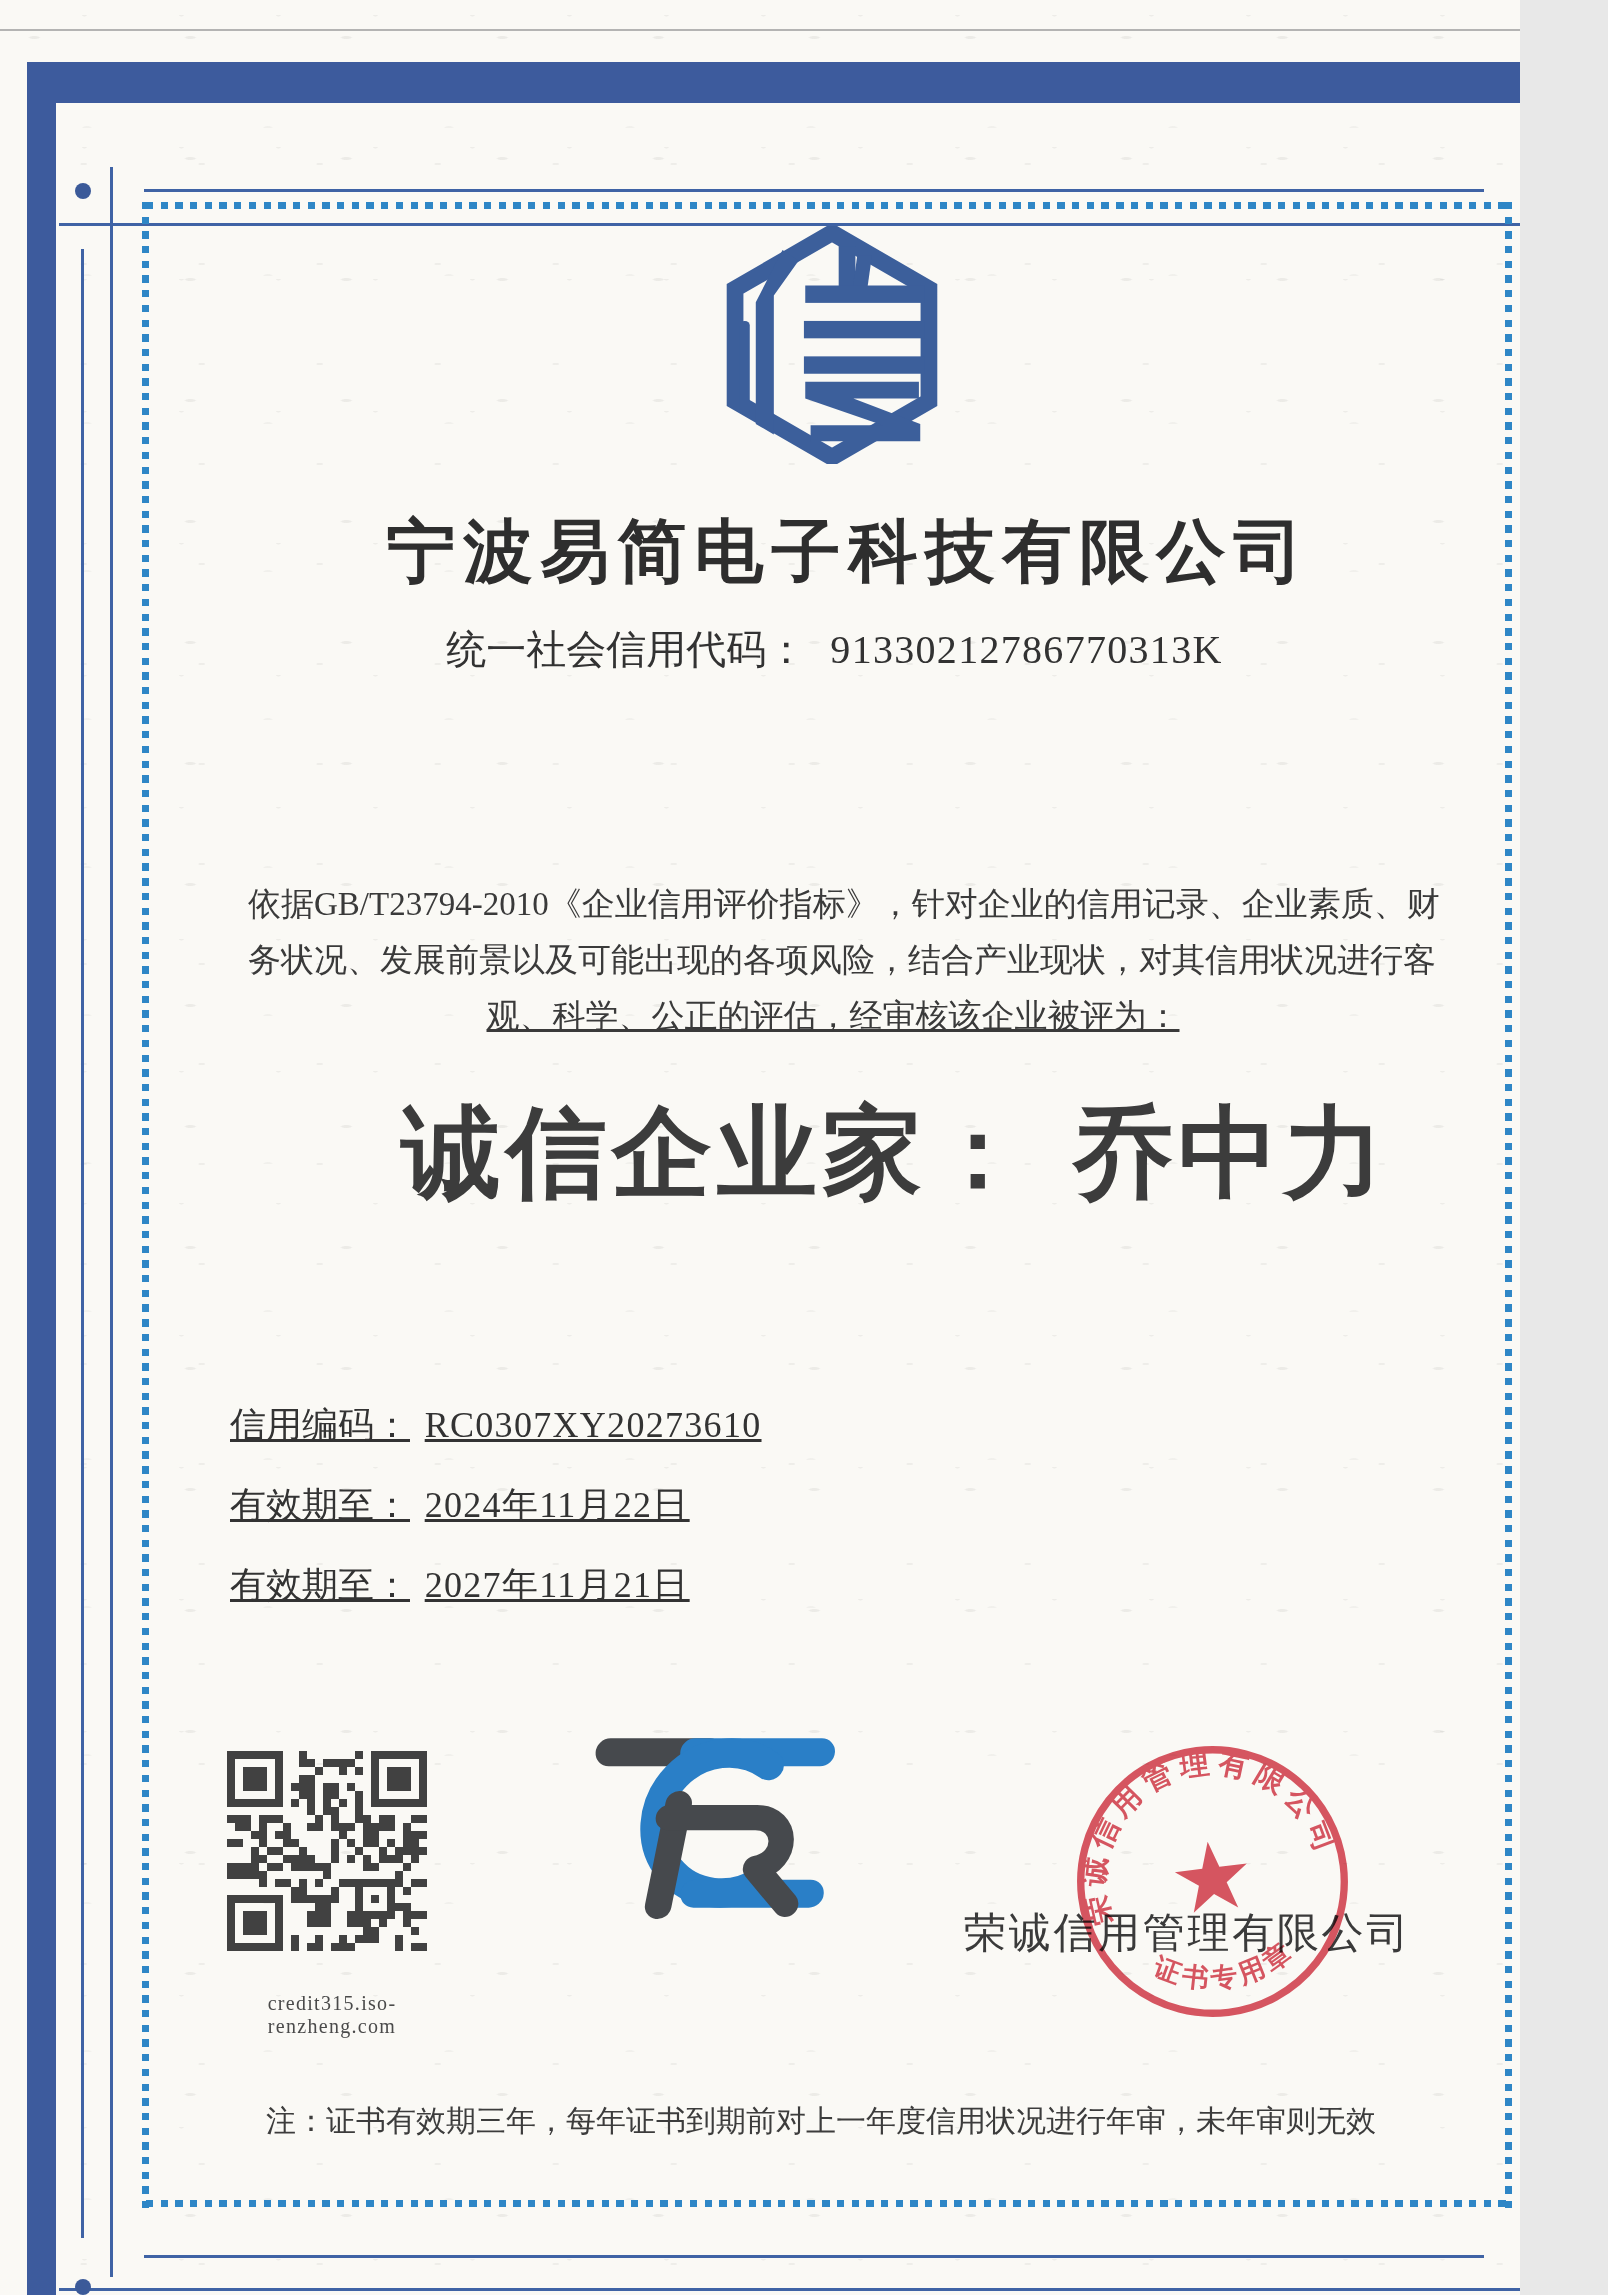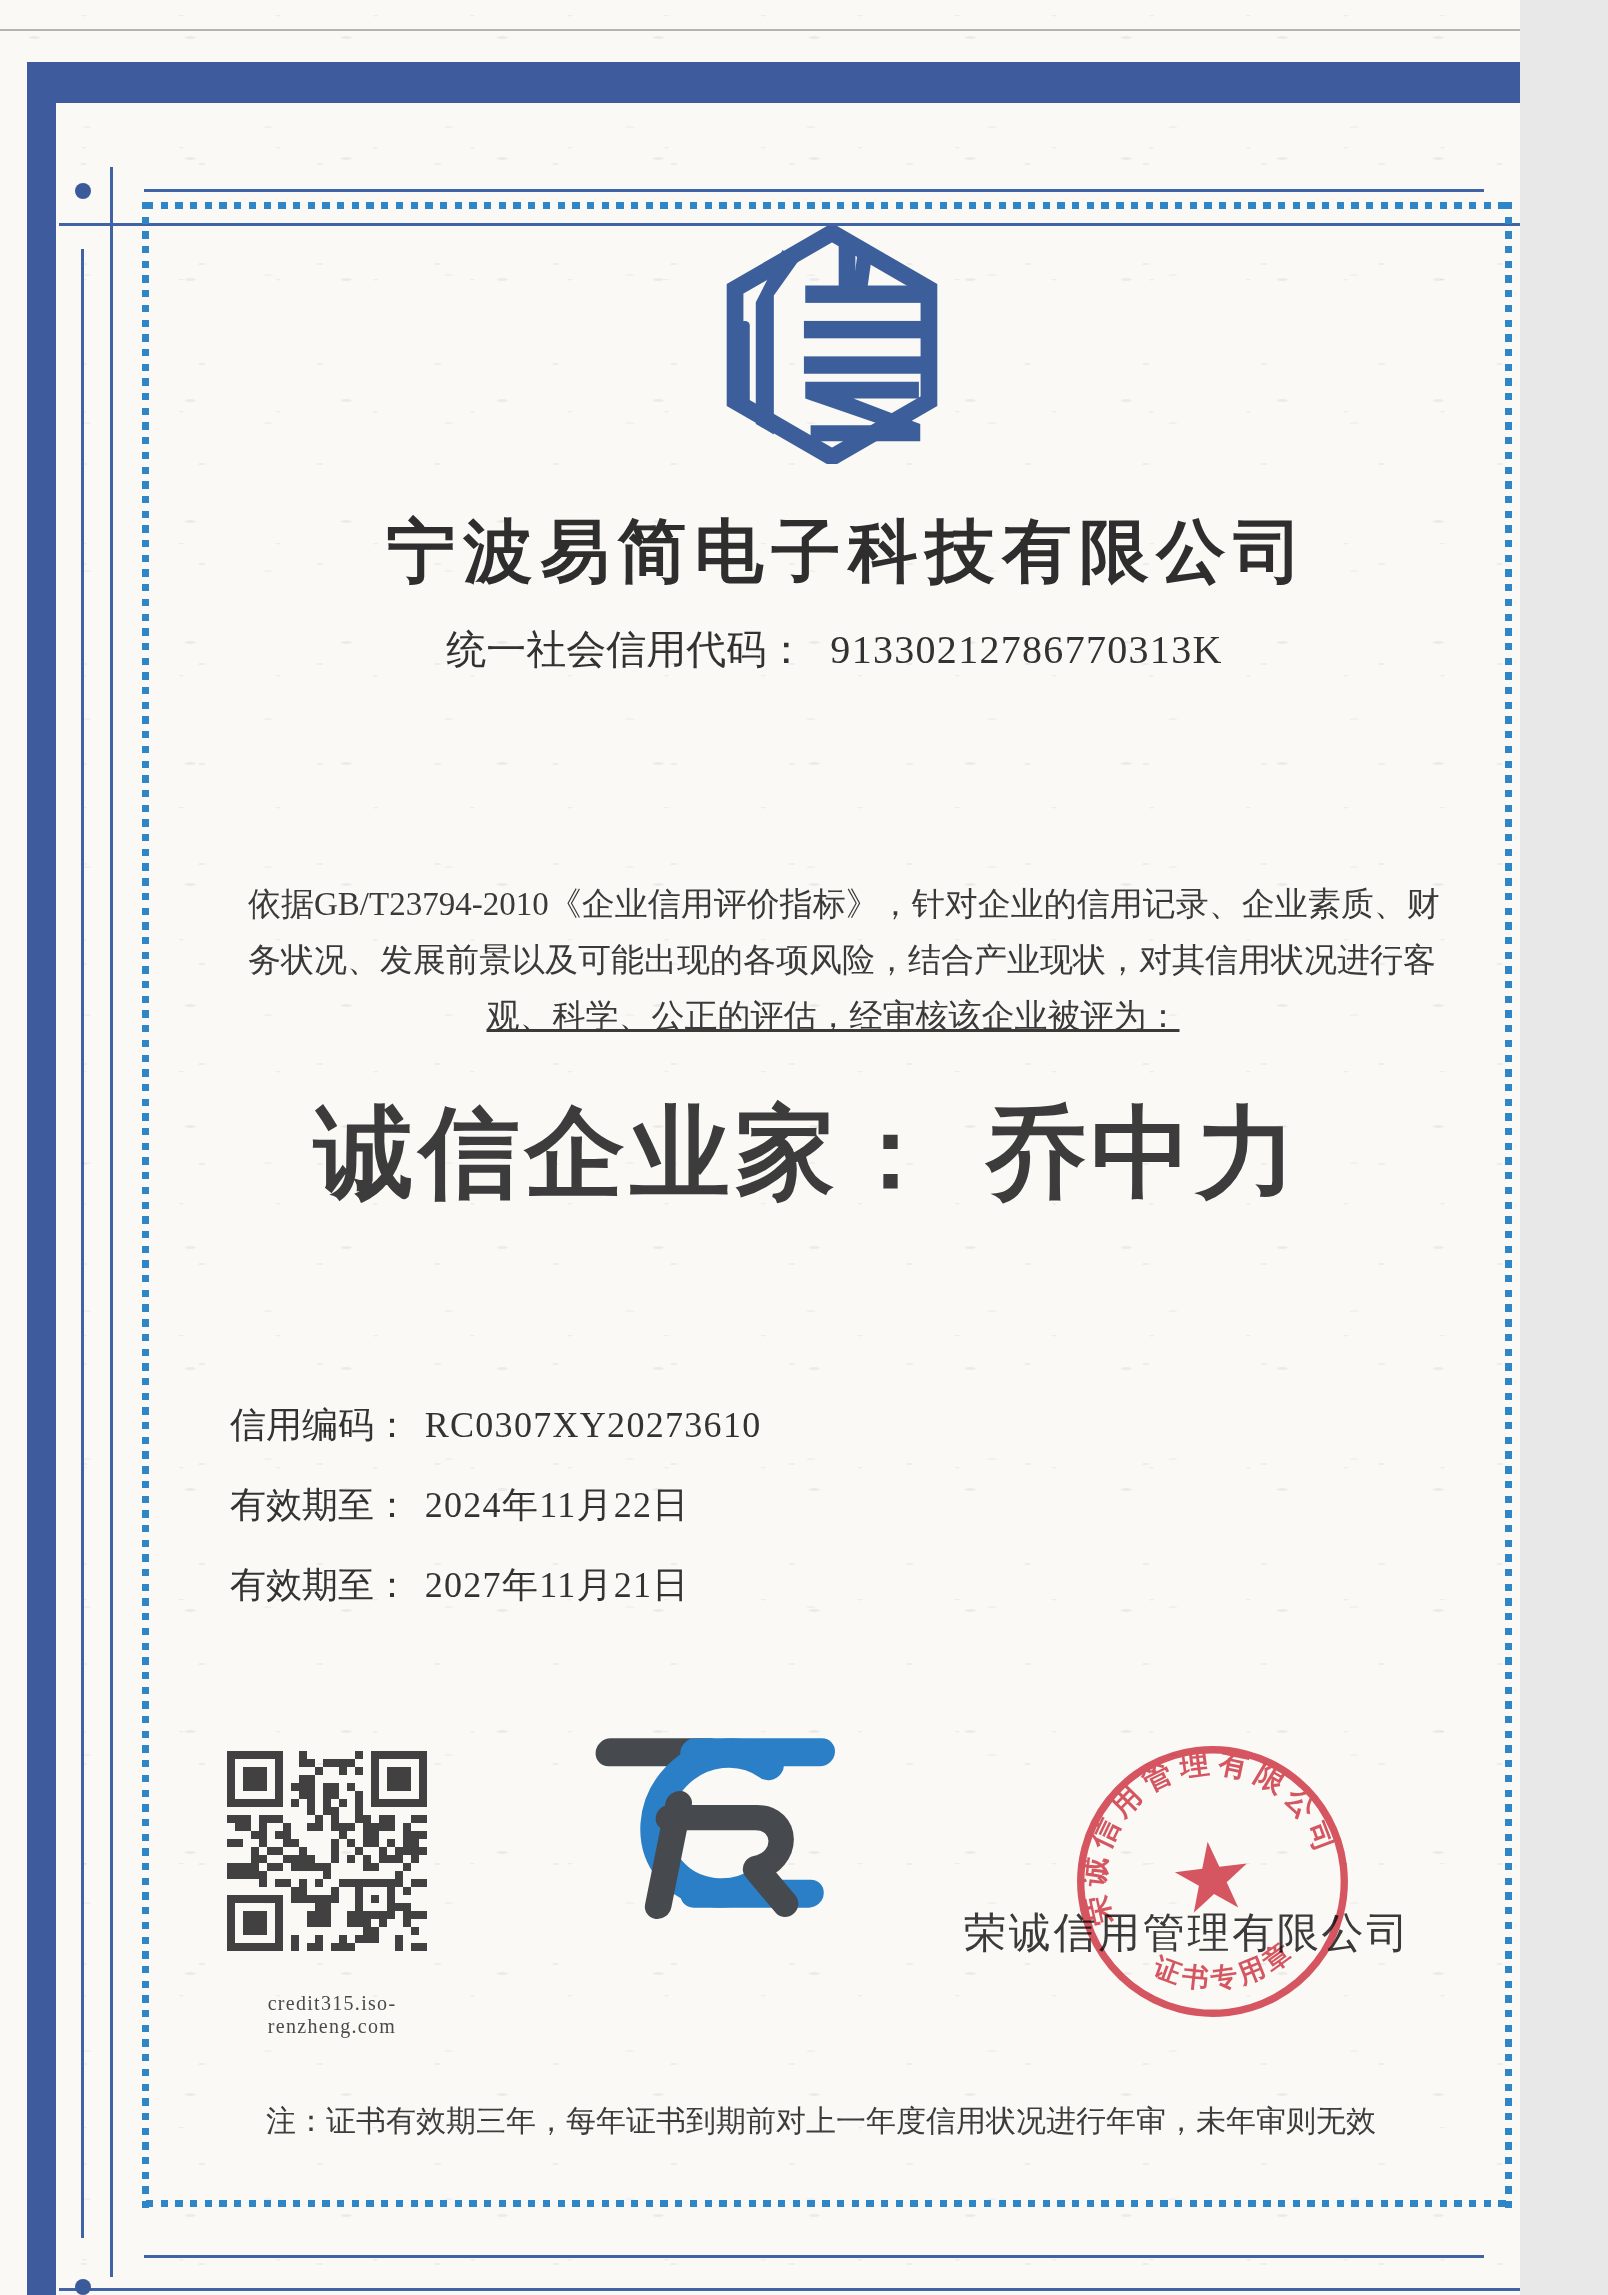--- a/index.html
+++ b/index.html
@@ -31,25 +31,25 @@
   .dot-h{height:7.3px;background:repeating-linear-gradient(90deg,#2e86c6 0 7.3px,transparent 7.3px 14.7px);}
   .dot-v{width:7.3px;background:repeating-linear-gradient(180deg,#2e86c6 0 7.3px,transparent 7.3px 14.7px);}
   
   .company-title{left:254px;top:506px;width:1189px;text-align:center;
     font-size:69px;font-weight:bold;letter-spacing:8px;color:#2e2e2e;white-space:nowrap;}
   .uscc-line{left:240px;top:622px;width:1189px;text-align:center;font-size:40px;color:#323232;white-space:nowrap;}
   .uscc-line .val{margin-left:24px;letter-spacing:1.3px;}
   .body-par{left:248px;top:876px;width:1170px;font-size:33px;line-height:56px;color:#3a3a3a;}
   .body-line{text-align:justify;text-align-last:justify;white-space:nowrap;}
   .body-line.last{text-align:center;text-align-last:center;text-decoration:underline;}
-  .award-line{left:227px;top:1087px;width:1162px;text-align:center;
+  .award-line{left:227px;top:1087px;width:1162px;text-align:right;
     font-family:"DejaVu Sans","Liberation Sans",sans-serif;font-weight:700;
     font-size:100px;letter-spacing:5.3px;color:#3c3c3c;white-space:nowrap;}
   .fields{left:230px;top:1401px;font-size:36px;color:#333;}
-  .field-row{margin-bottom:31px;white-space:nowrap;}
+  .field-row{margin-bottom:31px;white-space:nowrap;text-decoration:underline;}
   .field-row .val{margin-left:14.7px;letter-spacing:1.3px;}
   .qr-caption{left:212px;top:1992px;width:240px;text-align:center;font-size:20px;
     letter-spacing:1.3px;color:#4a4a4a;}
   .issuer-name{left:964px;top:1905px;font-size:42px;letter-spacing:2.7px;color:#3a3a3a;white-space:nowrap;}
   .note-line{left:240px;top:2101px;width:1162px;text-align:center;font-size:30px;color:#3c3c3c;white-space:nowrap;}
   .seal-svg{mix-blend-mode:multiply;opacity:.88;}
 </style>
 </head>
 <body>
 

